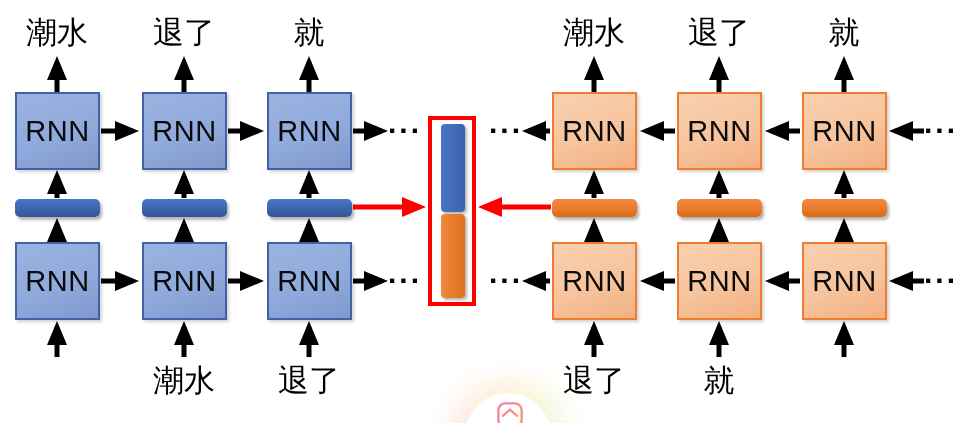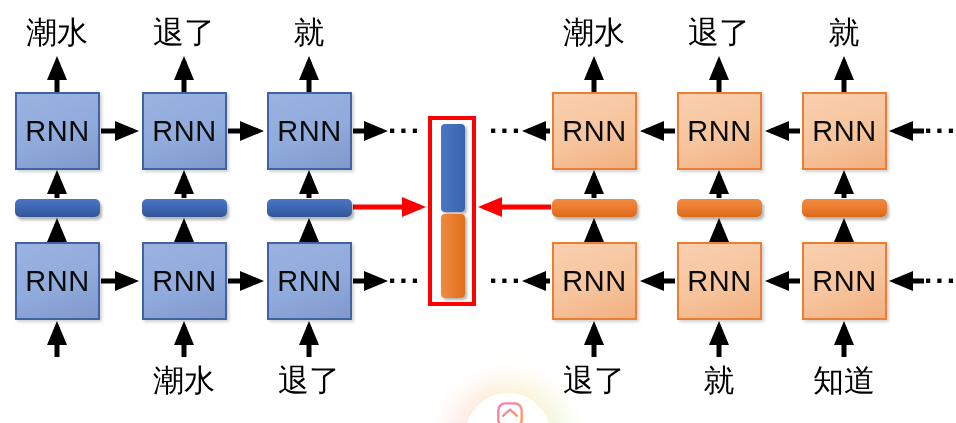--- a/index.html
+++ b/index.html
@@ -146,21 +146,20 @@
   <div class="hbar orange-hbar" style="left:552px;top:199px;"></div>
   <div class="hbar orange-hbar" style="left:677px;top:199px;"></div>
   <div class="hbar orange-hbar" style="left:802px;top:199px;"></div>
 
   <div class="rnn-box orange-box" style="left:552px;top:242px;">RNN</div>
   <div class="rnn-box orange-box" style="left:677px;top:242px;">RNN</div>
   <div class="rnn-box orange-box" style="left:802px;top:242px;">RNN</div>
 
   <div class="word" style="left:594px;top:364px;">退了</div>
   <div class="word" style="left:719px;top:364px;">就</div>
-  <div class="word" style="left:844px;top:364px;">知道</div>
 
   <div class="wm">
     <div class="wm-glow"></div>
     <div class="wm-core"></div>
     <svg class="wm-icon" viewBox="0 0 36 36">
       <defs>
         <linearGradient id="wg" x1="0" y1="0" x2="1" y2="1">
           <stop offset="0" stop-color="#f47fb8"></stop>
             <stop offset="1" stop-color="#fb9a53"></stop>
         </linearGradient>

